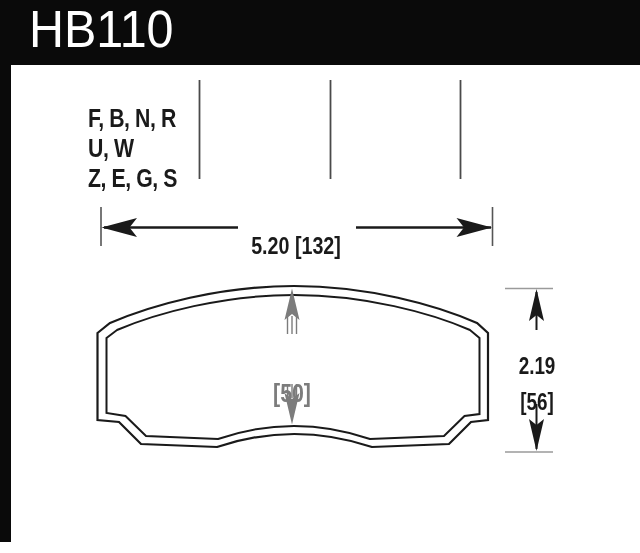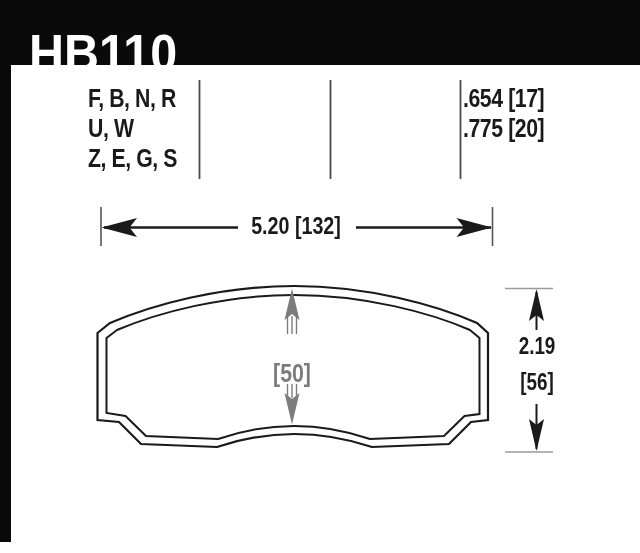--- a/index.html
+++ b/index.html
@@ -15,27 +15,26 @@
   .header-band{
     position:absolute;left:0;top:0;width:640px;height:65px;
     background:#0a0a0a;
   }
   .left-strip{
     position:absolute;left:0;top:0;width:11px;height:542px;
     background:#0a0a0a;
   }
   .part-number{
     position:absolute;left:29px;top:0;height:65px;line-height:60px;
-    font-size:51px;font-weight:bold;color:#ffffff;
+    font-size:51px;font-weight:normal;color:#ffffff;
     white-space:nowrap;
-    margin-top:24px;
   }
   .part-number .sq{display:inline-block;transform:scaleX(0.95);transform-origin:0 50%;}
   svg.draw{position:absolute;left:0;top:0;pointer-events:none;}
-  .txt{position:absolute;white-space:nowrap;}
+  .txt{position:absolute;white-space:nowrap;margin-top:20px;}
   .left-block{line-height:30px;font-size:25px;letter-spacing:-0.5px;}
   .left-block .sq{display:inline-block;transform:scaleX(0.85);transform-origin:0 50%;}
   .compounds{left:88px;top:83px;}
   .thickness{left:463px;top:83px;}
   .cx{transform:translateX(-50%);}
   .cx .sq{display:inline-block;transform:scaleX(0.82);transform-origin:50% 50%;}
   .width-dim{left:296px;top:212px;font-size:24px;}
   .cdim{color:#7c7c7c;font-size:26px;}
   .cdim1{left:292px;top:333px;}
   .cdim2{left:292px;top:358px;}
@@ -103,24 +102,20 @@
     <div class="part-number"><span class="sq">HB110</span></div>
   </div>
   <div class="left-strip"></div>
 
   <div class="txt left-block compounds">
     <div><span class="sq">F, B, N, R</span></div>
     <div><span class="sq">U, W</span></div>
     <div><span class="sq">Z, E, G, S</span></div>
   </div>
 
-  <div class="txt left-block thickness">
-    <div><span class="sq">.654 [17]</span></div>
-    <div><span class="sq">.775 [20]</span></div>
-  </div>
 
   <div class="txt cx width-dim"><span class="sq">5.20 [132]</span></div>
   <div class="txt cx cdim cdim2"><span class="sq">[50]</span></div>
   <div class="txt cx rdim rdim1"><span class="sq">2.19</span></div>
   <div class="txt cx rdim rdim2"><span class="sq">[56]</span></div>
 
 
 </div>
 
 </body></html>

